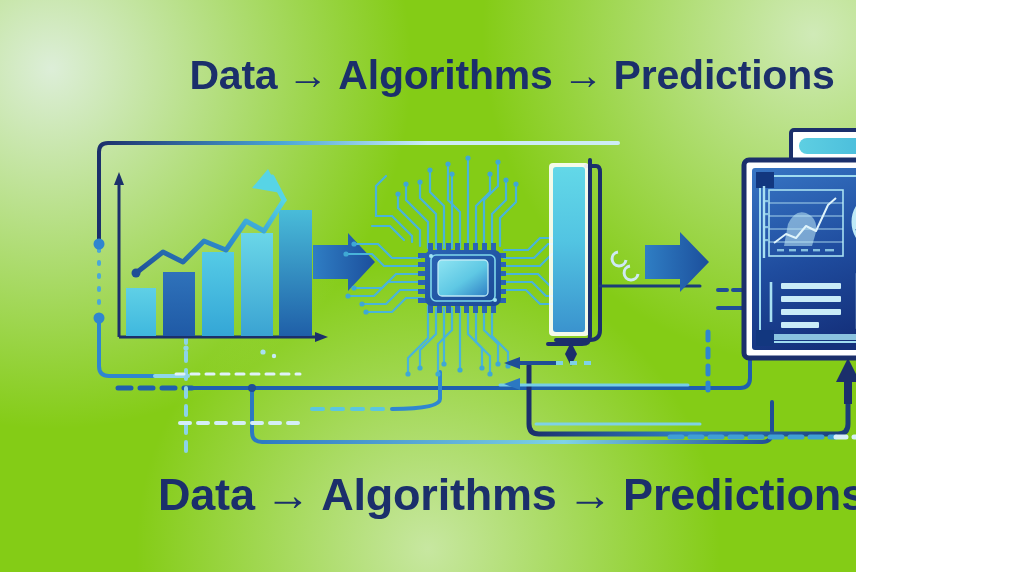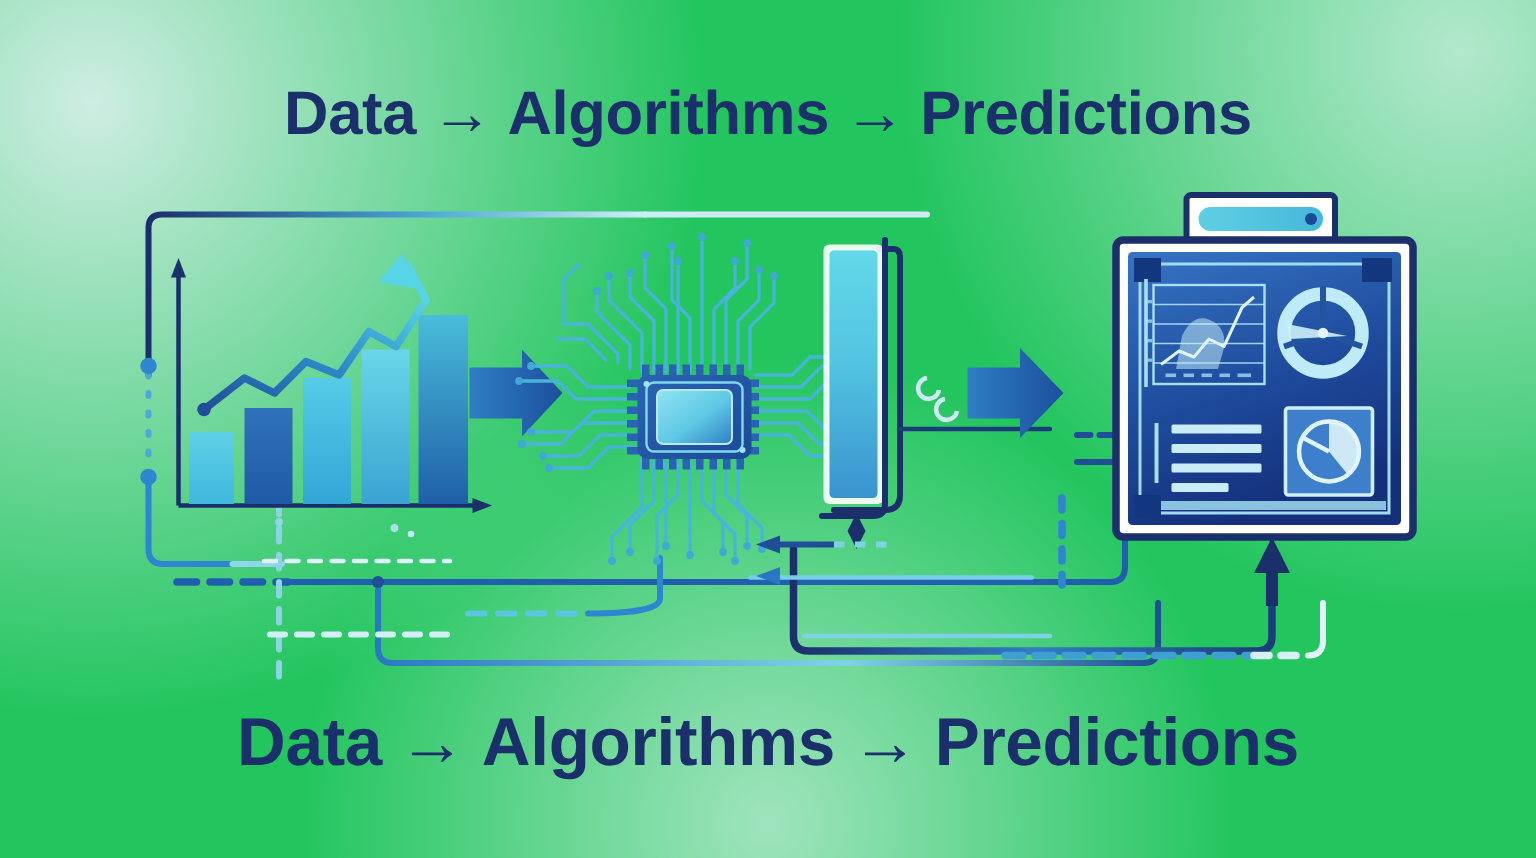--- a/index.html
+++ b/index.html
@@ -6,23 +6,23 @@
   html, body {
     margin: 0;
     padding: 0;
     background: #ffffff;
   }
   body {
     font-family: "Liberation Sans", sans-serif;
   }
   #stage {
     position: relative;
-    width: 1024px;
+    width: 856px;
     height: 572px;
-    background: #22c55e;
+    background: #84cc16;
     overflow: hidden;
   }
   #stage::before {
     content: "";
     position: absolute;
     inset: 0;
     background:
       radial-gradient(circle at 6% 12%, rgba(236,244,250,0.85) 0%, rgba(253,253,253,0) 38%),
       radial-gradient(circle at 95% 6%, rgba(240,247,252,0.7) 0%, rgba(253,253,253,0) 34%),
       radial-gradient(circle at 50% 96%, rgba(244,249,253,0.6) 0%, rgba(253,253,253,0) 42%);

